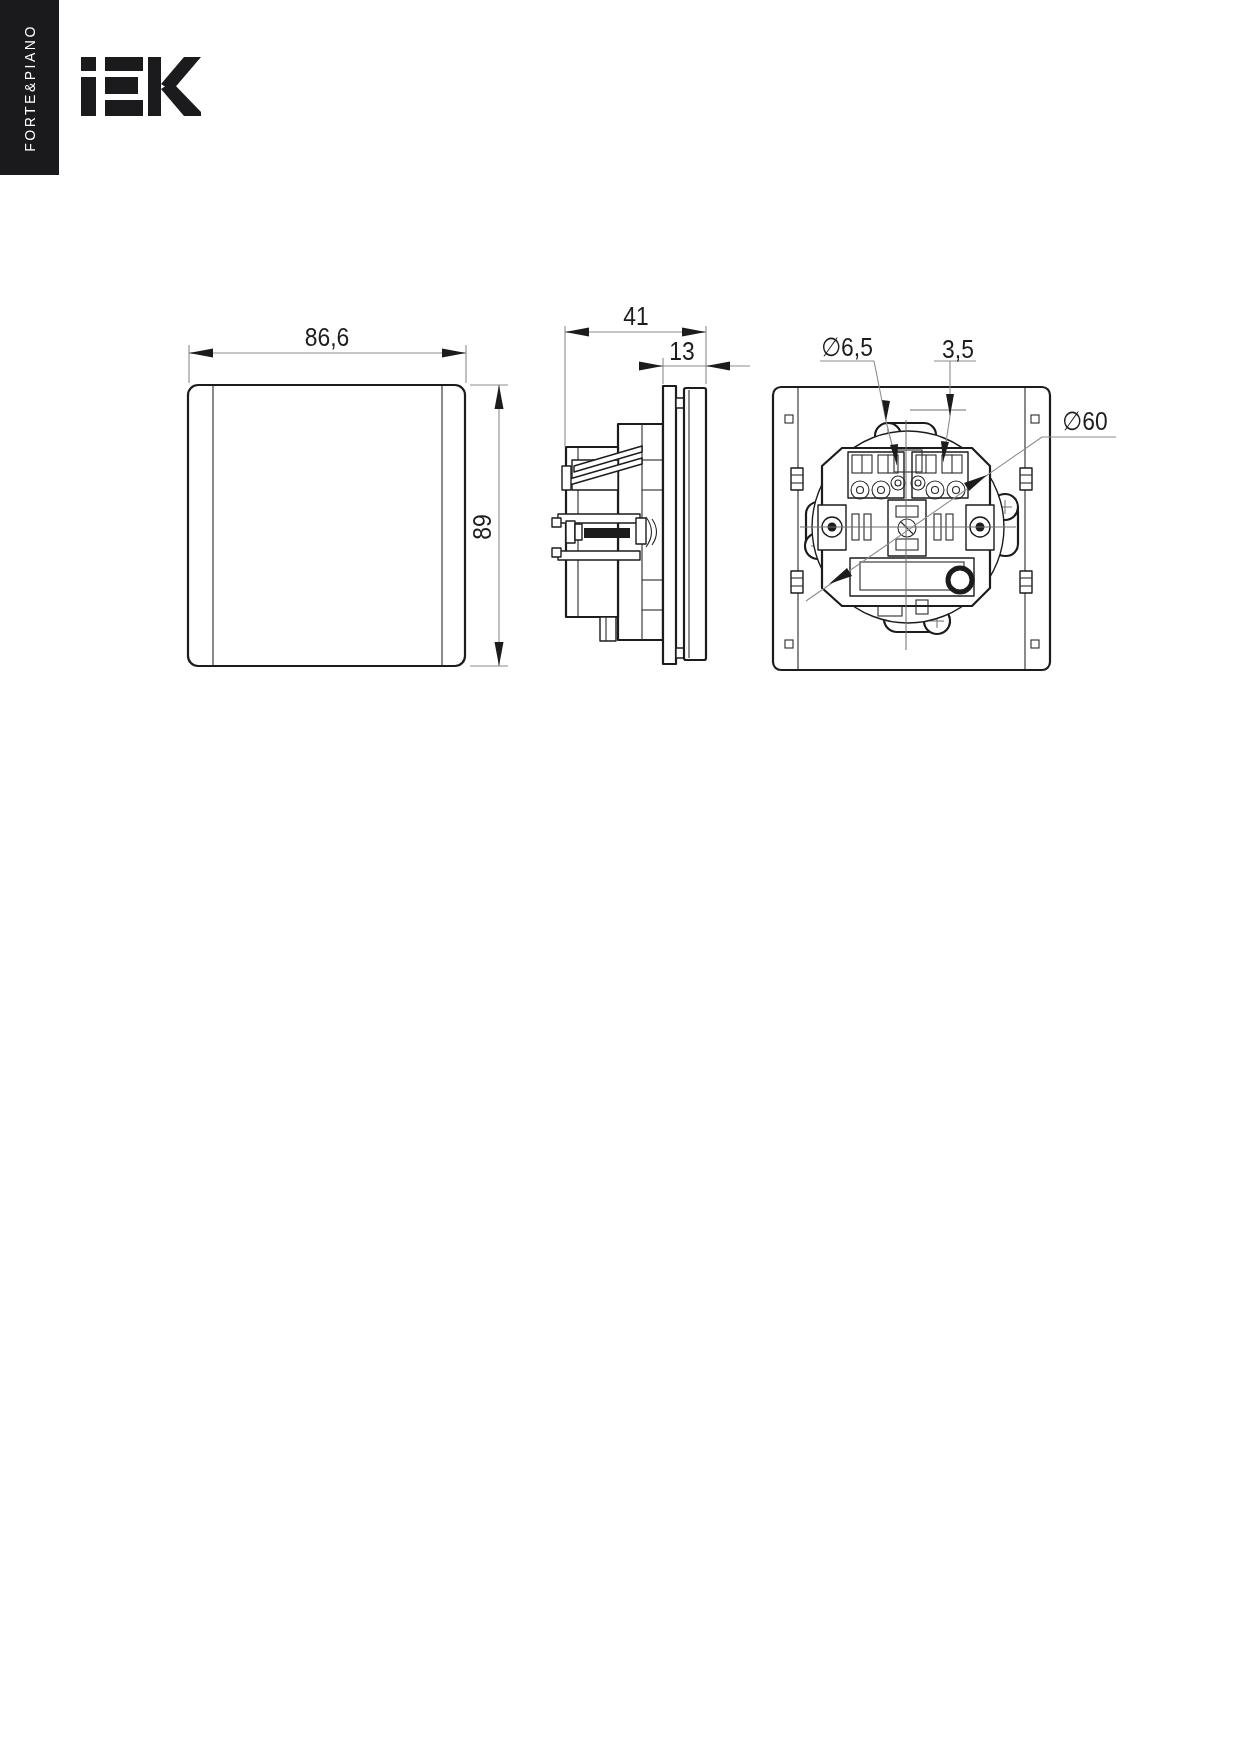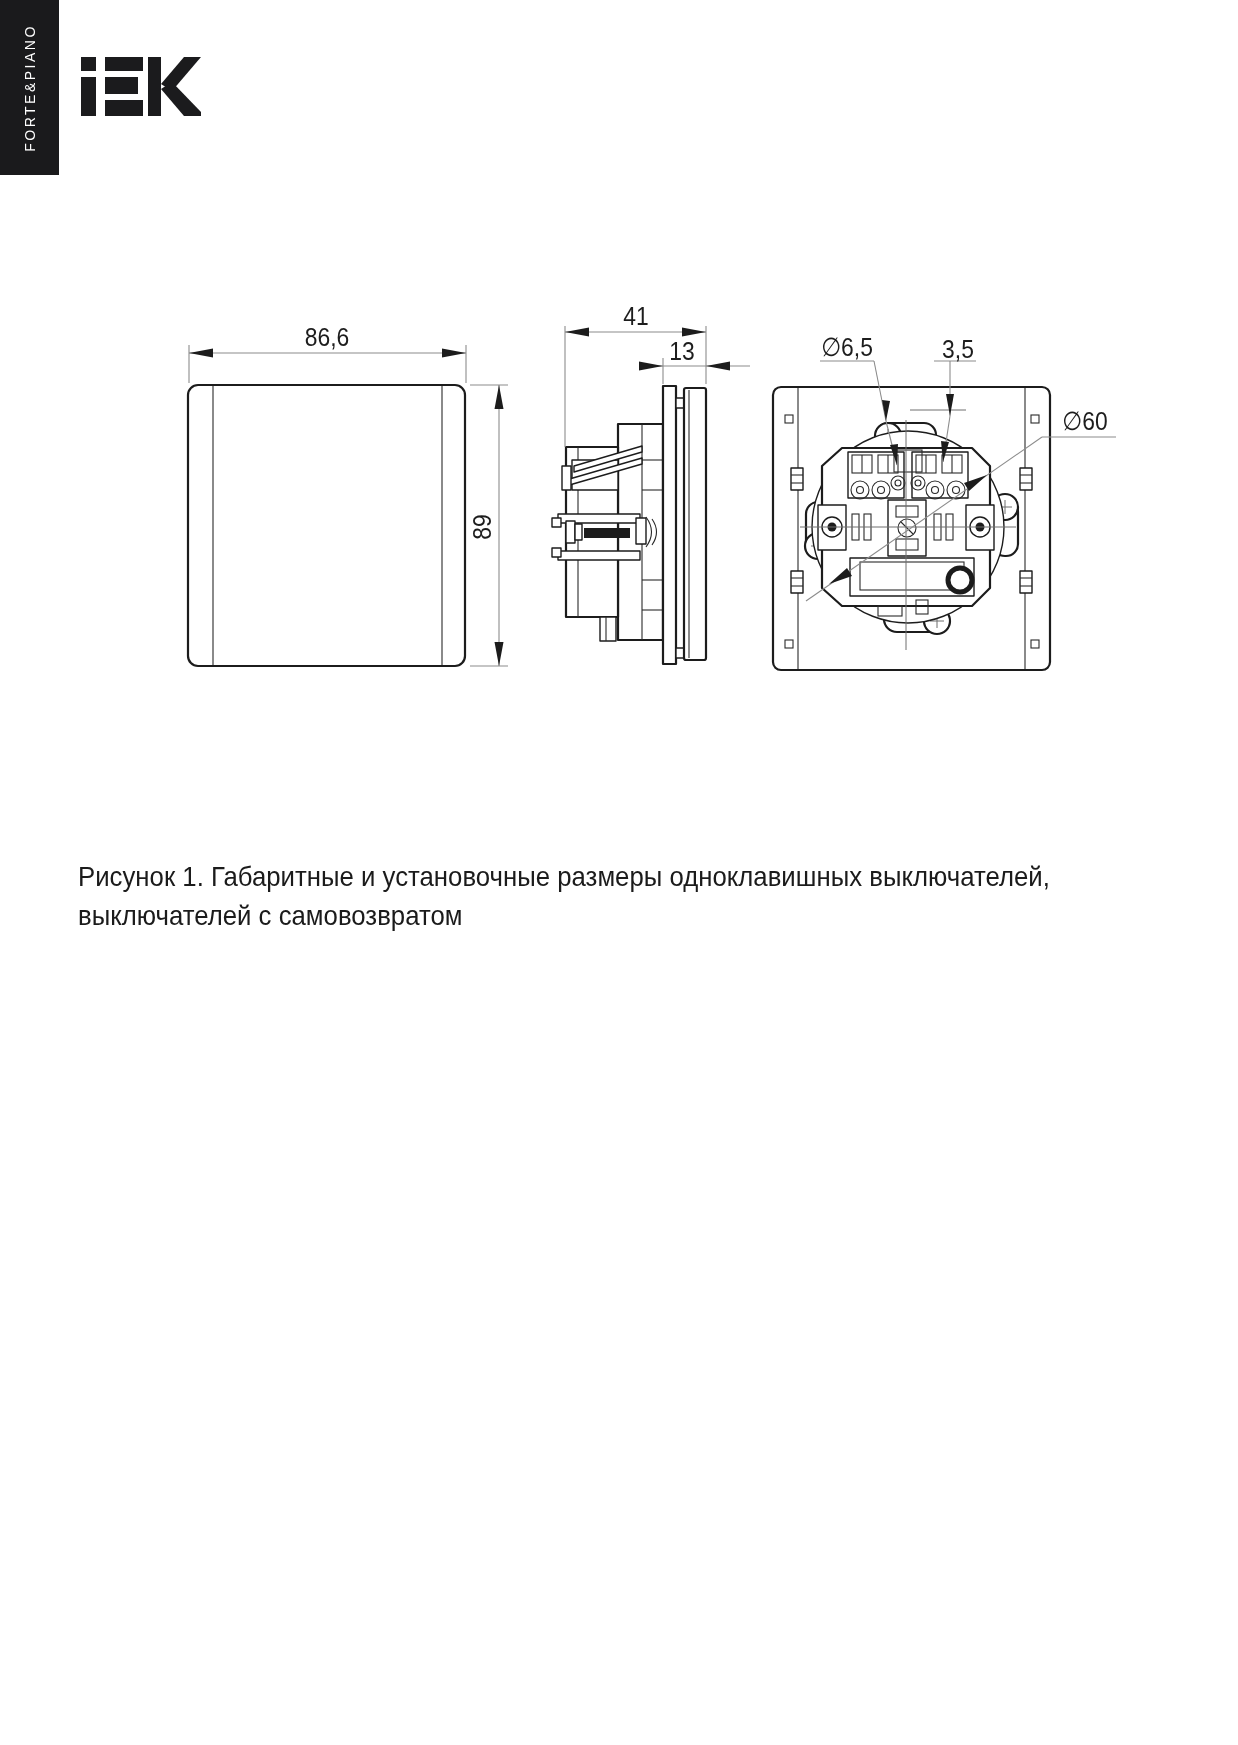--- a/index.html
+++ b/index.html
@@ -237,18 +237,14 @@
   </svg>
 
   <span class="dimlab" style="left:327px;top:337px;">86,6</span>
   <span class="dimlab vert" style="left:482px;top:527px;">89</span>
   <span class="dimlab" style="left:636px;top:316px;">41</span>
   <span class="dimlab" style="left:682px;top:351px;">13</span>
   <span class="dimlab" style="left:847px;top:347px;">∅6,5</span>
   <span class="dimlab" style="left:958px;top:349px;">3,5</span>
   <span class="dimlab" style="left:1085px;top:421px;">∅60</span>
 
-  <div class="caption">
-    <div>Рисунок 1. Габаритные и установочные размеры одноклавишных выключателей,</div>
-    <div>выключателей с самовозвратом</div>
-  </div>
 
 </div>
 
 </body></html>

